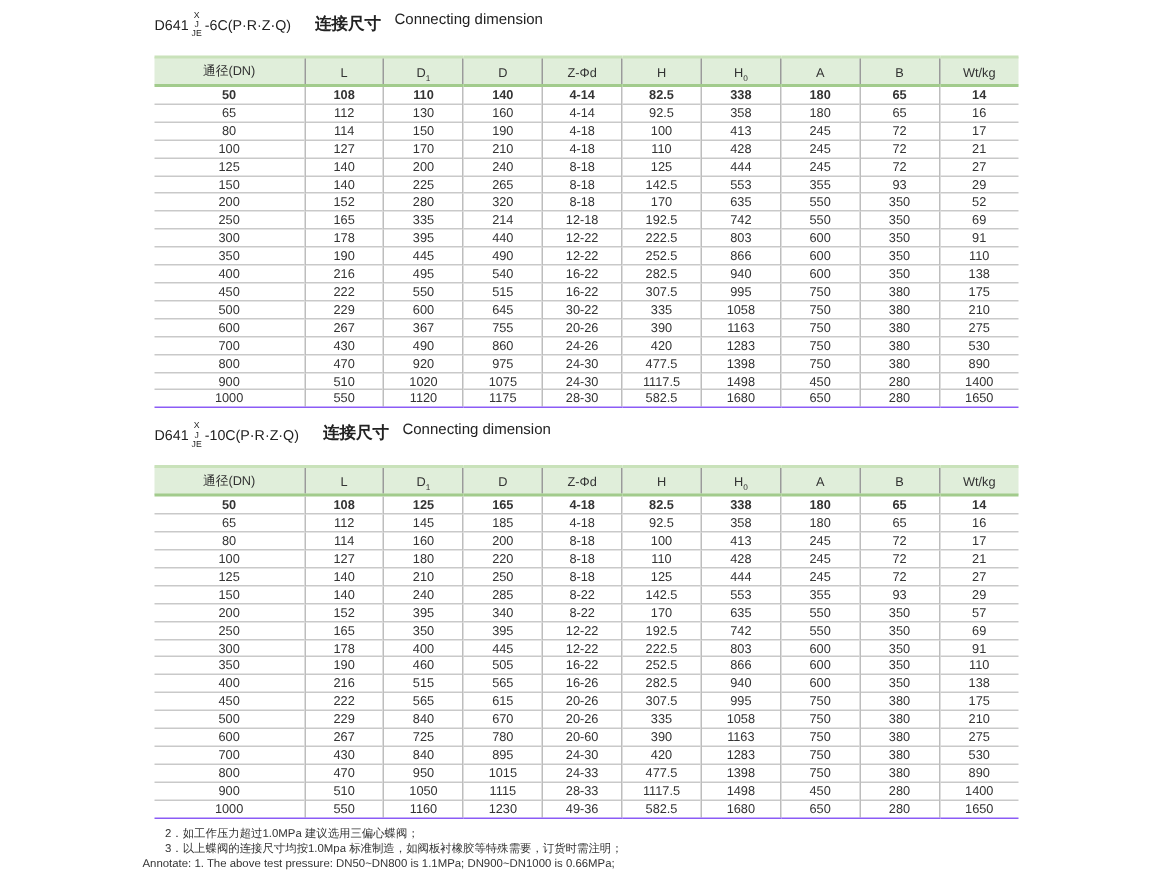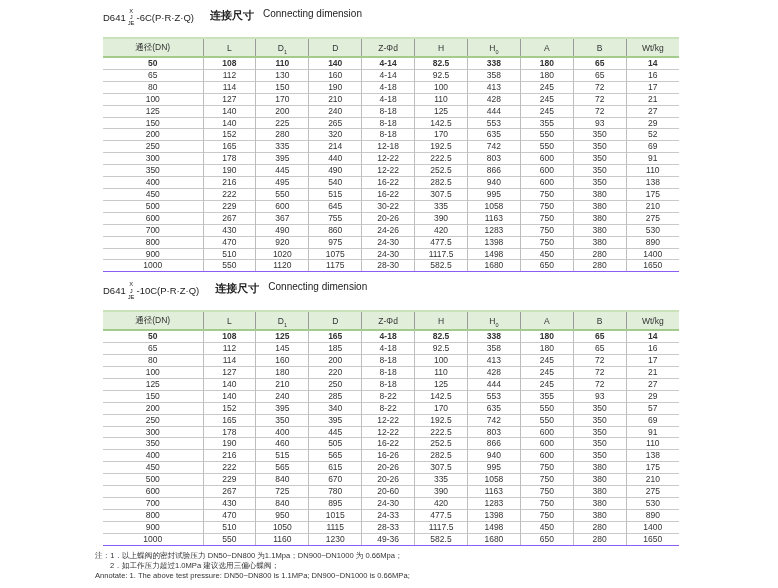--- a/index.html
+++ b/index.html
@@ -565,19 +565,19 @@
             <td>1680</td>
             <td>650</td>
             <td>280</td>
             <td>1650</td>
           </tr>
         </tbody>
     </table>
   </section>
 
   <div class="footnotes">
-    <div class="fn-line">注：1．以上蝶阀的密封试验压力 DN50~DN800 为1.1Mpa；DN900~DN1000 为 0.66Mpa；</div>
     <div class="fn-line fn-ind-zh">2．如工作压力超过1.0MPa 建议选用三偏心蝶阀；</div>
+    <div class="fn-line fn-ind-zh">3．以上蝶阀的连接尺寸均按1.0Mpa 标准制造，如阀板衬橡胶等特殊需要，订货时需注明；</div>
     <div class="fn-line">Annotate: 1. The above test pressure: DN50~DN800 is 1.1MPa; DN900~DN1000 is 0.66MPa;</div>
 
   </div>
 
 </div>
 
 </body></html>

